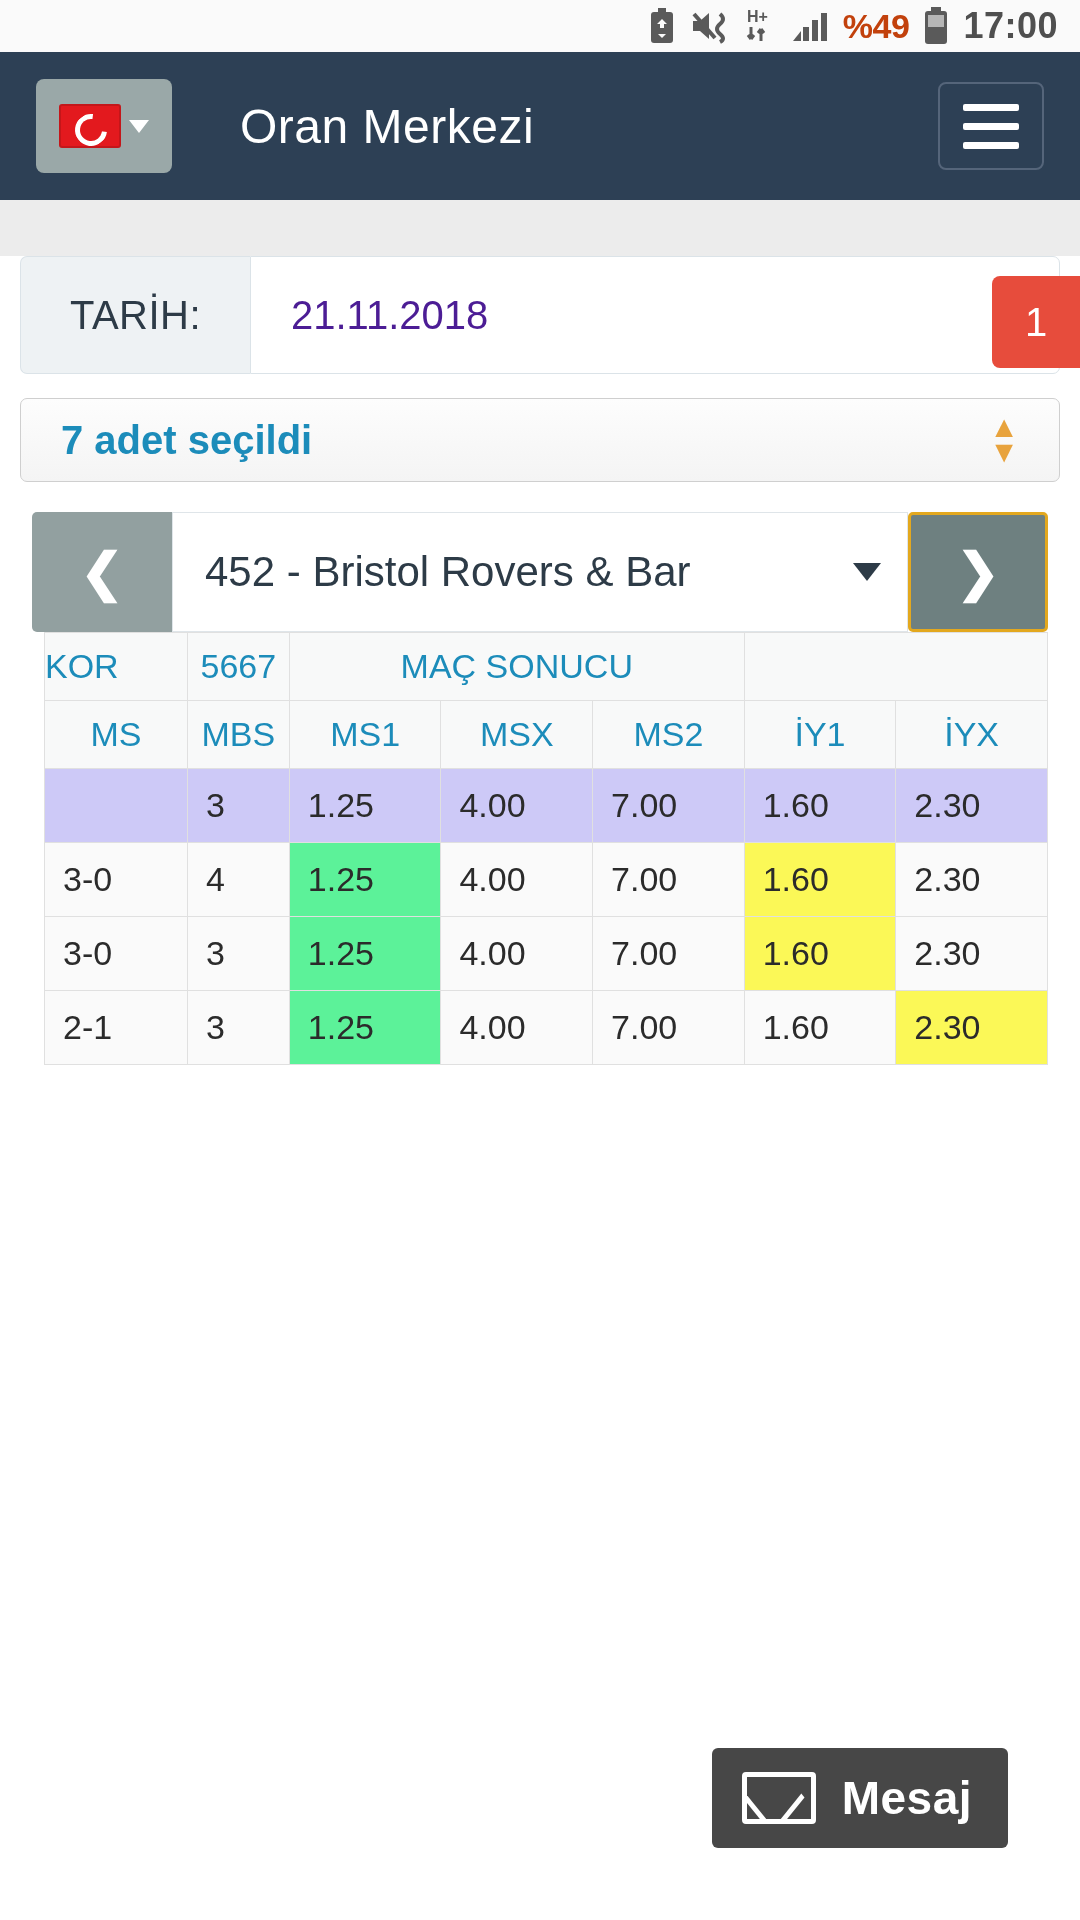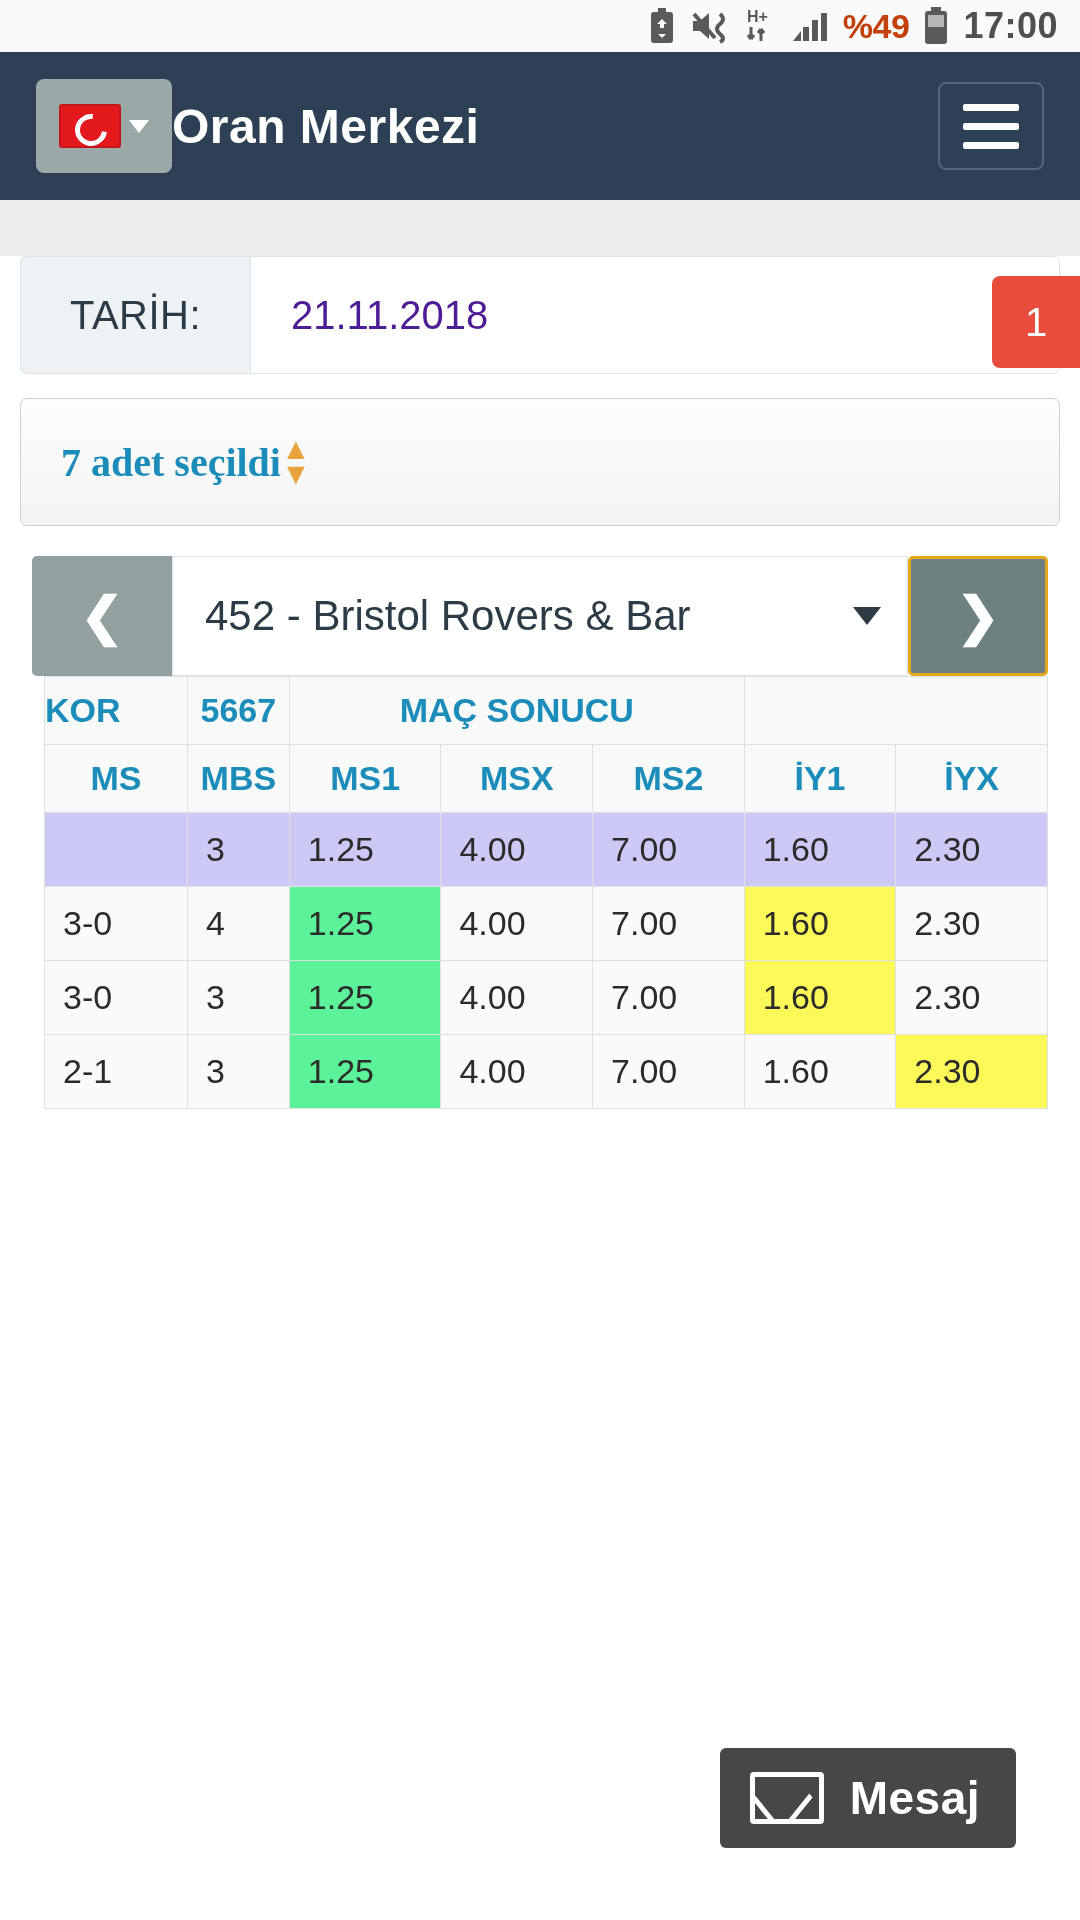--- a/index.html
+++ b/index.html
@@ -74,21 +74,22 @@
     width: 0; height: 0;
     border-left: 10px solid transparent;
     border-right: 10px solid transparent;
     border-top: 13px solid #ffffff;
   }
   .appbar-title {
     flex: 1;
     text-align: left;
     color: #ffffff;
     font-size: 48px;
-    font-weight: 700;
+    font-weight: 400;
+    padding-left: 68px;
     letter-spacing: 0.5px;
   }
   .hamburger {
     width: 106px; height: 88px;
     border: 2px solid #55657a;
     border-radius: 8px;
     display: flex;
     flex-direction: column;
     align-items: center;
     justify-content: center;
@@ -155,23 +156,22 @@
     font-size: 40px;
     color: #4c1d95;
     height: 118px;
   }
   .field-value.select {
     background: linear-gradient(#fdfdfd,#f4f4f4);
     border: 1px solid #cfcfcf;
     border-radius: 7px;
     color: #1c8cba;
     font-weight: bold;
-    justify-content: flex-start;
-    height: 128px;
-    font-family: Liberation Serif, serif;
+    justify-content: space-between;
+    height: 84px;
   }
   .spinner-arrows {
     color: #e8a33d;
     font-size: 30px;
     line-height: 0.82;
     text-align: center;
   }
 
   
   .match-nav {
@@ -231,21 +231,21 @@
     table-layout: fixed;
   }
   table.odds th, table.odds td {
     border: 1px solid #e0e0e0;
     font-size: 34px;
     height: 74px;
   }
   table.odds thead th {
     background: #f8f9f9;
     color: #1c8cba;
-    font-weight: bold;
+    font-weight: normal;
     text-align: center;
     height: 68px;
   }
   table.odds thead th.left-clip { text-align: left; padding-left: 0; }
   table.odds tbody td {
     background: #fafafa;
     color: #2b2b2b;
     text-align: left;
     padding-left: 18px;
     font-weight: normal;
@@ -264,21 +264,21 @@
   col.c-iyx  { width: 122px; }
 
   .grey-fill {
     background: #ececec;
     flex: 1;
   }
 
   
   .mesaj-btn {
     position: absolute;
-    right: 64px;
+    right: 72px;
     bottom: 128px;
     height: 100px;
     background: #474747;
     border-radius: 6px;
     display: flex;
     align-items: center;
     gap: 26px;
     padding: 0 36px 0 30px;
     color: #fff;
   }

